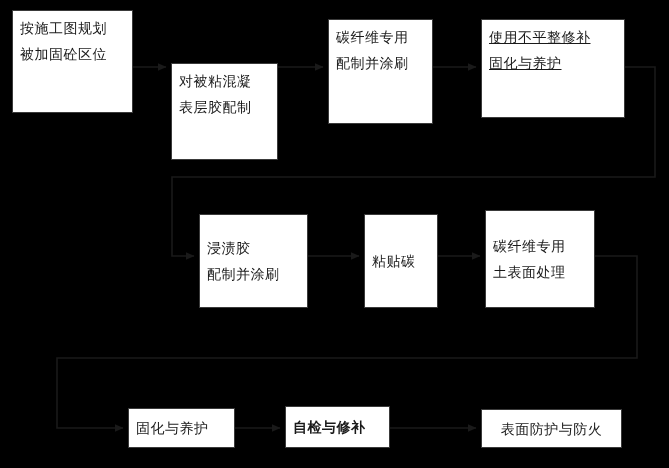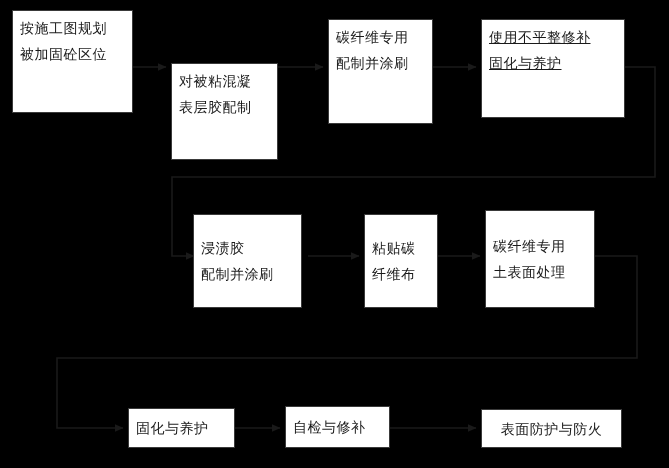--- a/index.html
+++ b/index.html
@@ -90,45 +90,44 @@
           <span class="tline">碳纤维专用</span>
           <span class="tline">配制并涂刷</span>
         </div>
       </div>
       <div class="node-box" style="left: 481px; top: 19px; width: 144px; height: 99px; border-color: rgb(58, 58, 58);">
         <div class="node-text top" style="color: rgb(26, 26, 26); text-decoration: underline;">
           <span class="tline">使用不平整修补</span>
           <span class="tline">固化与养护</span>
         </div>
       </div>
-      <div class="node-box" style="left: 193px; top: 214px; width: 109px; height: 94px; border-color: rgb(58, 58, 58);">
+      <div class="node-box" style="left: 199px; top: 214px; width: 109px; height: 94px; border-color: rgb(58, 58, 58);">
         <div class="node-text mid" style="color: rgb(26, 26, 26);">
           <span class="tline">浸渍胶</span>
           <span class="tline">配制并涂刷</span>
         </div>
       </div>
       <div class="node-box" style="left: 364px; top: 214px; width: 74px; height: 94px; border-color: rgb(58, 58, 58);">
         <div class="node-text mid" style="color: rgb(26, 26, 26);">
           <span class="tline">粘贴碳</span>
-          <span class="tline">纤维布</span>
         </div>
       </div>
       <div class="node-box" style="left: 485px; top: 210px; width: 110px; height: 98px; border-color: rgb(58, 58, 58);">
         <div class="node-text mid" style="color: rgb(26, 26, 26);">
           <span class="tline">碳纤维专用</span>
           <span class="tline">土表面处理</span>
         </div>
       </div>
       <div class="node-box" style="left: 128px; top: 408px; width: 107px; height: 40px; border-color: rgb(58, 58, 58);">
         <div class="node-text mid" style="color: rgb(26, 26, 26);">
           <span class="tline">固化与养护</span>
         </div>
       </div>
       <div class="node-box" style="left: 285px; top: 406px; width: 105px; height: 42px; border-color: rgb(58, 58, 58);">
-        <div class="node-text mid" style="color: rgb(26, 26, 26);">
+        <div class="node-text mid" style="color: rgb(26, 26, 26); font-weight: bold;">
           <span class="tline">自检与修补</span>
         </div>
       </div>
       <div class="node-box" style="left: 481px; top: 409px; width: 141px; height: 39px; border-color: rgb(58, 58, 58);">
         <div class="node-text mid" style="color: rgb(26, 26, 26); text-align: center;">
           <span class="tline">表面防护与防火</span>
         </div>
       </div>
     </div>
 

